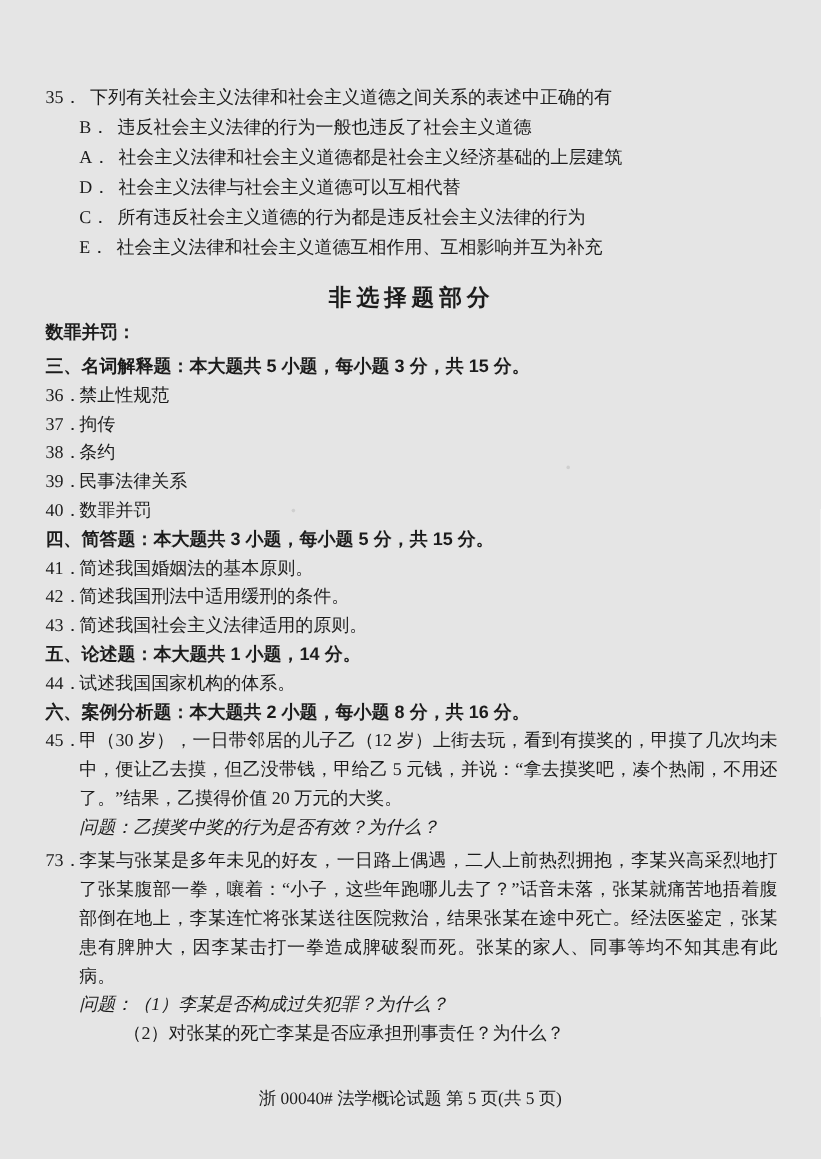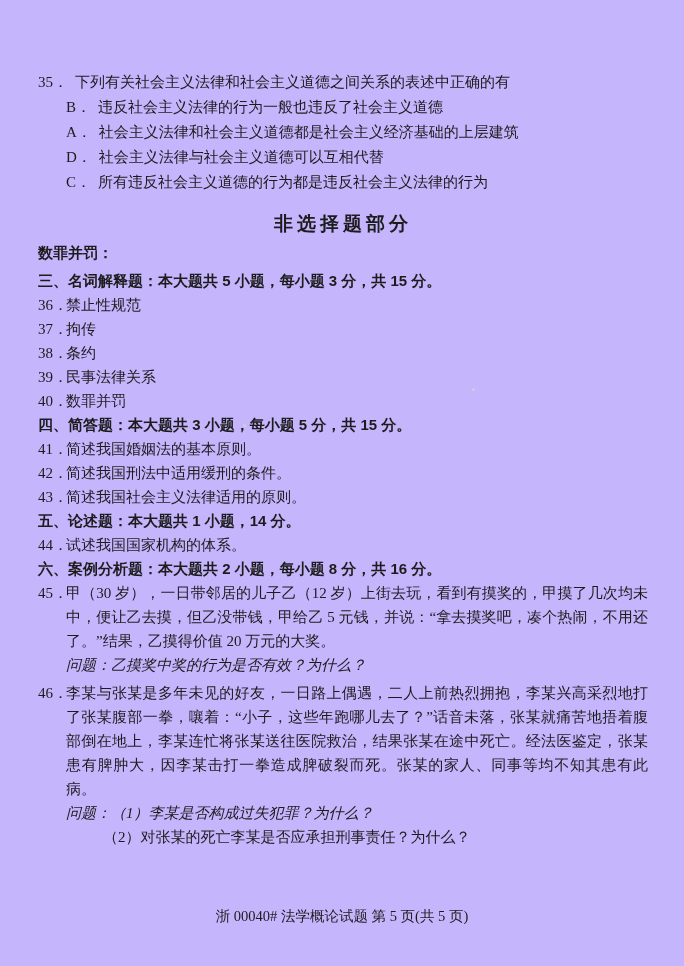--- a/index.html
+++ b/index.html
@@ -3,21 +3,21 @@
 <meta charset="utf-8">
 <style>
   * { box-sizing: border-box; margin: 0; padding: 0; }
   html, body { background: #ffffff; }
   body { width: 684px; }
 
   .page {
     position: relative;
     width: 684px;
     height: 966px;
-    background: #c4b5fd;
+    background: #e5e5e5;
     color: #1c1c1c;
     font-family: "Liberation Serif", "DejaVu Serif", serif;
     font-size: 15px;
     padding: 70px 36px 0 38px;
     overflow: hidden;
   }
 
   
   .hei {
     font-family: "Liberation Sans", "DejaVu Sans", sans-serif;
@@ -98,20 +98,23 @@
     </div>
     <div class="opt-row">
       <span class="opt-label">A．</span><span>社会主义法律和社会主义道德都是社会主义经济基础的上层建筑</span>
     </div>
     <div class="opt-row">
       <span class="opt-label">D．</span><span>社会主义法律与社会主义道德可以互相代替</span>
     </div>
     <div class="opt-row">
       <span class="opt-label">C．</span><span>所有违反社会主义道德的行为都是违反社会主义法律的行为</span>
     </div>
+    <div class="opt-row">
+      <span class="opt-label">E．</span><span>社会主义法律和社会主义道德互相作用、互相影响并互为补充</span>
+    </div>
   </div>
 
   <div class="main-heading hei">非选择题部分</div>
 
   <div class="line hei">数罪并罚：</div>
 
   <div class="sec hei gap-sm">三、名词解释题：本大题共 5 小题，每小题 3 分，共 15 分。</div>
   <div class="item">
     <span class="num">36．</span><span>禁止性规范</span>
   </div>
@@ -145,21 +148,21 @@
   </div>
 
   <div class="sec hei">六、案例分析题：本大题共 2 小题，每小题 8 分，共 16 分。</div>
 
   <div class="item justify">
     <span class="num">45．</span><span>甲（30 岁），一日带邻居的儿子乙（12 岁）上街去玩，看到有摸奖的，甲摸了几次均未中，便让乙去摸，但乙没带钱，甲给乙 5 元钱，并说：“拿去摸奖吧，凑个热闹，不用还了。”结果，乙摸得价值 20 万元的大奖。</span>
     <div class="case-question">问题：乙摸奖中奖的行为是否有效？为什么？</div>
   </div>
 
   <div class="item justify gap-sm">
-    <span class="num">46．</span><span>李某与张某是多年未见的好友，一日路上偶遇，二人上前热烈拥抱，李某兴高采烈地打了张某腹部一拳，嚷着：“小子，这些年跑哪儿去了？”话音未落，张某就痛苦地捂着腹部倒在地上，李某连忙将张某送往医院救治，结果张某在途中死亡。经法医鉴定，张某患有脾肿大，因李某击打一拳造成脾破裂而死。张某的家人、同事等均不知其患有此病。</span>
+    <span class="num">73．</span><span>李某与张某是多年未见的好友，一日路上偶遇，二人上前热烈拥抱，李某兴高采烈地打了张某腹部一拳，嚷着：“小子，这些年跑哪儿去了？”话音未落，张某就痛苦地捂着腹部倒在地上，李某连忙将张某送往医院救治，结果张某在途中死亡。经法医鉴定，张某患有脾肿大，因李某击打一拳造成脾破裂而死。张某的家人、同事等均不知其患有此病。</span>
     <div class="case-question">
       <span>问题：</span><span>（1）李某是否构成过失犯罪？为什么？</span>
     </div>
     <div class="sub-q-2">（2）对张某的死亡李某是否应承担刑事责任？为什么？</div>
   </div>
 
   <div class="footer">浙 00040# 法学概论试题 第 5 页(共 5 页)</div>
 
   <div class="speck speck-1"></div>
   <div class="speck speck-2"></div>

